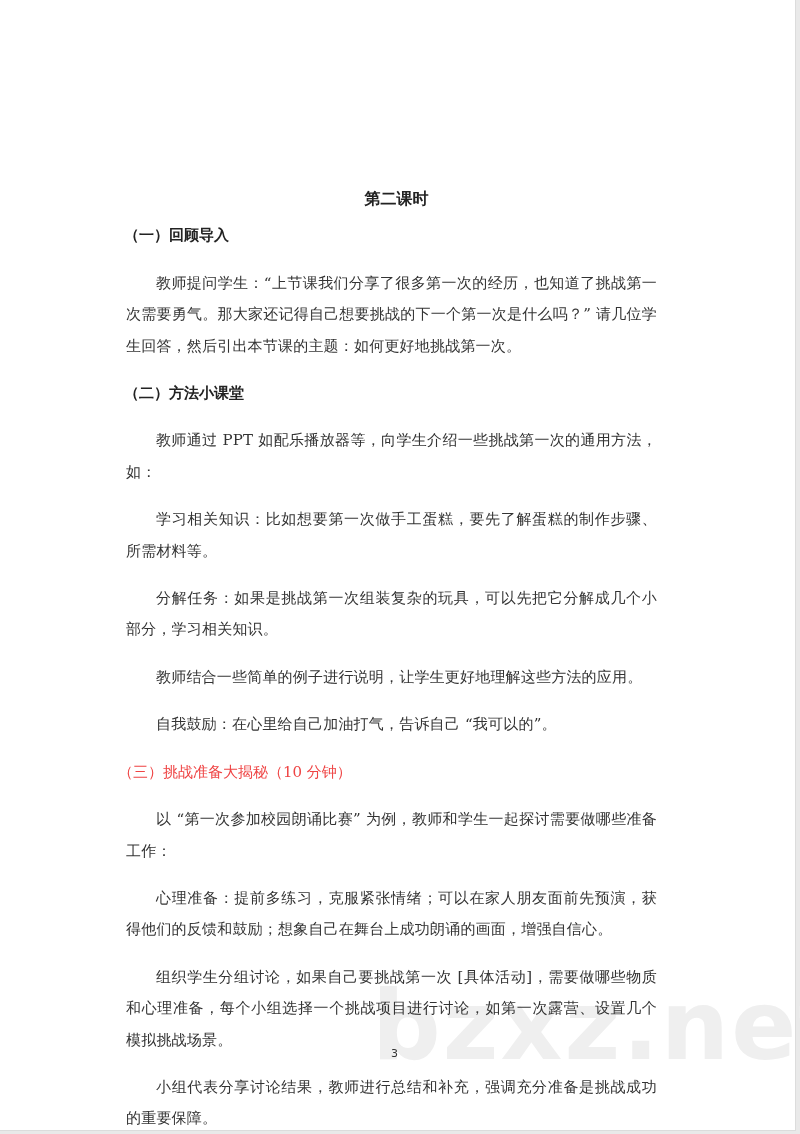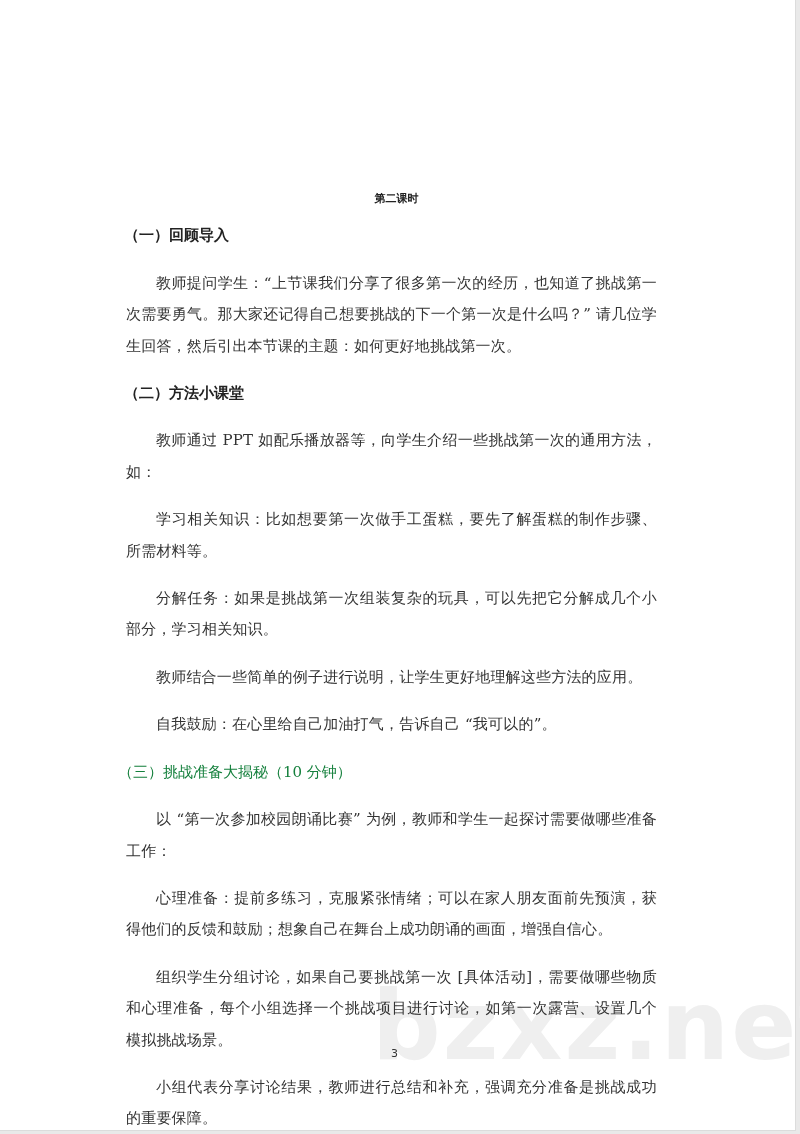--- a/index.html
+++ b/index.html
@@ -43,36 +43,36 @@
     top: 183px;
     width: 563px;
     color: #333333;
     font-size: 15px;
     line-height: 31.4px;
   }
   .title {
     text-align: center;
     font-weight: bold;
     font-family: "DejaVu Sans", "Liberation Sans", sans-serif;
-    font-size: 11px;
+    font-size: 16px;
     color: #222;
     margin: 0;
     padding-left: 10px;
   }
   .heading-bold {
     font-weight: bold;
     font-family: "DejaVu Sans", "Liberation Sans", sans-serif;
     color: #222;
     margin: 6px;
     text-indent: 8px;
   }
   .heading-plain {
     margin: 0;
     text-indent: 8px;
-    color: #15803d;
+    color: #ef4444;
   }
   .para {
     margin: 16px;
     text-indent: 30px;
     text-align: justify;
     letter-spacing: 0.2px;
   }
   .page-number {
     position: absolute;
     left: 391px;

